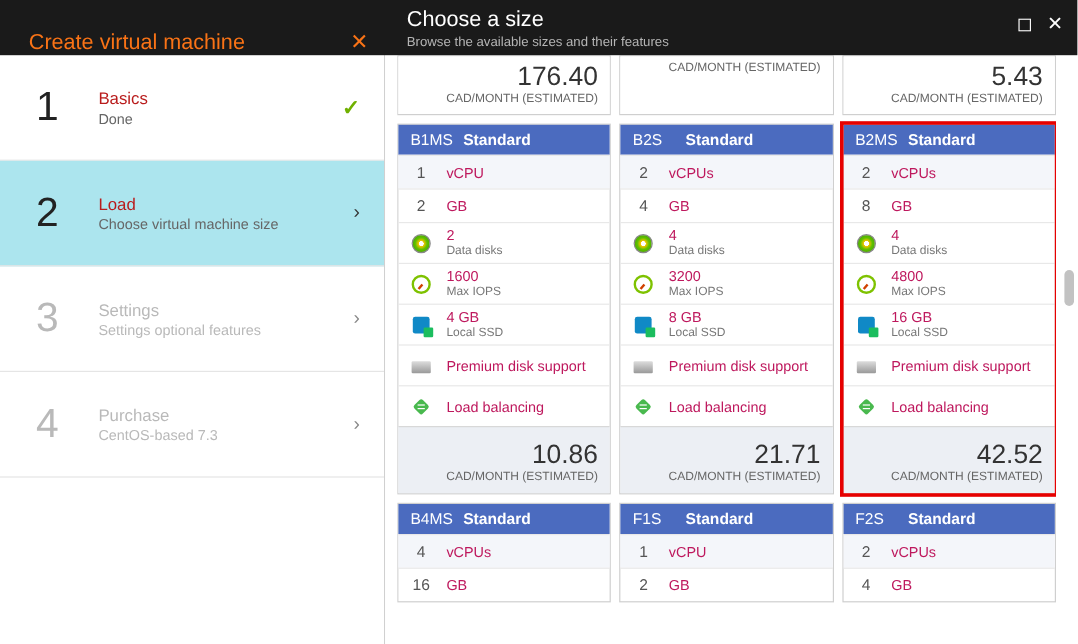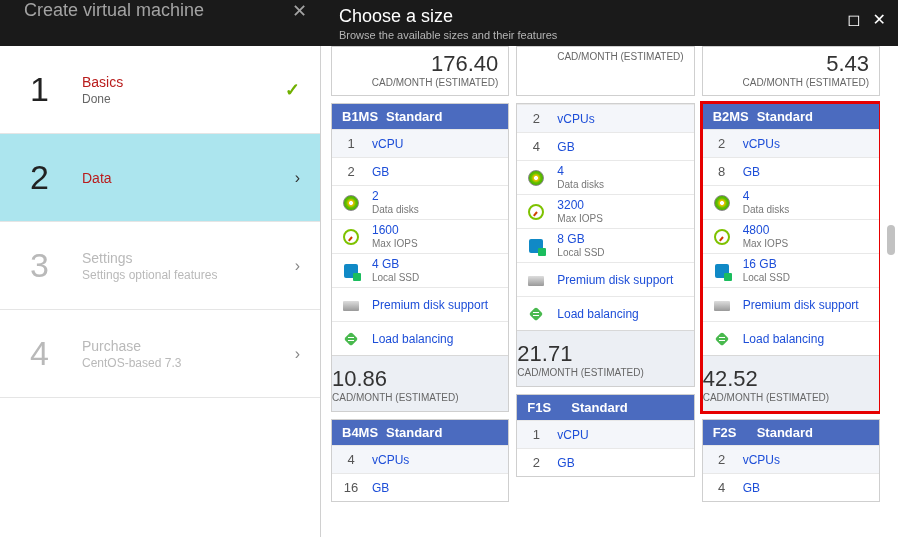--- a/index.html
+++ b/index.html
@@ -1,18 +1,18 @@
 <!DOCTYPE html>
 <html><head>
 <meta charset="utf-8">
 <style>
 *{margin:0;padding:0;box-sizing:border-box;font-family:"Segoe UI",Arial,sans-serif}
 body{width:898px;height:537px;background:#fff;overflow:hidden;display:flex;position:relative}
 .hdr{position:absolute;top:0;left:0;right:0;height:46px;background:#1a1a1a;display:flex;z-index:10}
-.hdr-l{width:321px;display:flex;align-items:flex-start;padding-left:24px;color:#a3a3a3;font-size:18px;font-weight:300}
+.hdr-l{width:321px;display:flex;align-items:flex-end;padding-left:24px;color:#f97316;font-size:18px;font-weight:300}
 .hdr-l .close{margin-left:auto;margin-right:14px;font-size:18px;cursor:pointer}
 .hdr-r{flex:1;padding-left:18px;color:#fff;display:flex;flex-direction:column;justify-content:center;position:relative}
 .hdr-r .title{font-size:18px;font-weight:400}
 .hdr-r .sub{font-size:11px;color:#b5b5b5;margin-top:2px}
 .hdr-r .icons{position:absolute;right:12px;top:10px;display:flex;gap:12px}
 .hdr-r .icons span{font-size:16px;cursor:pointer}
 .sidebar{width:321px;height:537px;padding-top:46px;background:#fff;border-right:1px solid #d0d0d0}
 .step{display:flex;align-items:center;height:88px;padding:0 20px 0 30px;border-bottom:1px solid #e5e5e5;cursor:pointer}
 .step .num{font-size:34px;font-weight:300;color:#555;width:34px}
 .step.active .num{color:#222}
@@ -27,40 +27,40 @@
 .step.active .arr{color:#333}
 .main{flex:1;height:537px;padding-top:46px;background:#fff;position:relative}
 .grid{position:absolute;top:46px;left:10px;right:18px;bottom:0;overflow:hidden;display:flex;gap:7px}
 .grid .col{flex:1;display:flex;flex-direction:column;gap:7px}
 .card{border:1px solid #cfcfcf;background:#fff;font-size:12px;color:#333}
 .card.hl{outline:3px solid #e60000;outline-offset:-1px}
 .price-top{height:48px;background:#fff;padding:4px 10px 0 0;text-align:right}
 .price-top .p{font-size:22px;color:#333}
 .price-top .u{font-size:10px;color:#666}
 .chead{background:#4b6bbf;color:#fff;padding:5px 10px;font-size:13px}
-.chead .code{font-weight:700;display:inline-block;width:44px}
+.chead .code{font-weight:400;display:inline-block;width:44px}
 .chead .tier{font-weight:700}
 .row{display:flex;align-items:center;height:28px;padding:0 10px;gap:12px;border-top:1px solid #e8e8e8}
 .row.alt{background:#f4f6fa}
 .row.tall{height:34px}
 .row .ic{width:18px;height:18px;display:flex;align-items:center;justify-content:center;font-size:16px}
 .row .lead{width:18px;text-align:center;font-size:13px;color:#555}
-.row .lbl{font-size:12px;color:#1d4ed8}
+.row .lbl{font-size:12px;color:#be185d}
 .row .sub{font-size:10px;color:#777}
 .row .stack{display:flex;flex-direction:column;line-height:1.1}
 .ic-disk{width:16px;height:16px;border-radius:50%;background:radial-gradient(circle,#fff 20%,#f7c500 22%,#5fbf00 50%,#3a9e00 100%);border:1px solid #888;position:relative}
 .ic-iops{width:16px;height:16px;border-radius:50%;background:#fff;border:2px solid #7ec200;position:relative}
 .ic-iops::after{content:"";position:absolute;left:6px;top:6px;width:2px;height:5px;background:#d04000;transform:rotate(40deg);transform-origin:top}
 .ic-ssd{width:14px;height:14px;background:#1089c6;border-radius:2px;position:relative}
 .ic-ssd::after{content:"";position:absolute;right:-3px;bottom:-3px;width:8px;height:8px;background:#1bbd5e;border-radius:1px}
 .ic-prem{width:16px;height:10px;background:linear-gradient(#ddd,#999);border-radius:1px;margin-top:3px}
 .ic-lb{width:16px;height:16px;position:relative}
 .ic-lb::before{content:"";position:absolute;left:3px;top:3px;width:10px;height:10px;background:#49b94e;transform:rotate(45deg);border-radius:2px}
 .ic-lb::after{content:"";position:absolute;left:5px;top:6px;width:6px;height:1.6px;background:#fff;box-shadow:0 3px 0 #fff}
-.price-bot{height:56px;background:#eceff4;padding:10px 10px 0 0;border-top:1px solid #d8d8d8}
+.price-bot{height:56px;background:#eceff4;padding:10px 10px 0 0;text-align:right;border-top:1px solid #d8d8d8}
 .price-bot .p{font-size:22px;color:#333}
 .price-bot .u{font-size:10px;color:#666}
 .scroll-th{position:absolute;right:3px;top:225px;width:8px;height:30px;background:#c2c2c2;border-radius:4px}
 </style>
 </head>
 <body>
 
 <div class="hdr">
   <div class="hdr-l">
     <span>Create virtual machine</span>
@@ -81,21 +81,22 @@
       <div class="num">1</div>
       <div class="txt">
         <div class="t1">Basics</div>
         <div class="t2">Done</div>
       </div>
       <span class="chk">✓</span>
     </div>
     <div class="step active">
       <div class="num">2</div>
       <div class="txt">
-        <div class="t1">Data</div>
+        <div class="t1">Load</div>
+        <div class="t2">Choose virtual machine size</div>
       </div>
       <span class="arr">›</span>
     </div>
     <div class="step dis">
       <div class="num">3</div>
       <div class="txt">
         <div class="t1">Settings</div>
         <div class="t2">Settings optional features</div>
       </div>
       <span class="arr">›</span>
@@ -185,20 +186,21 @@
           </div>
         </div>
       </div>
       <div class="col">
         <div class="card">
           <div class="price-top">
             <div class="u">CAD/MONTH (ESTIMATED)</div>
           </div>
         </div>
         <div class="card">
+          <div class="chead"><span class="code">B2S</span><span class="tier">Standard</span></div>
           <div class="row alt">
             <span class="lead">2</span>
             <span class="lbl">vCPUs</span>
           </div>
           <div class="row ">
             <span class="lead">4</span>
             <span class="lbl">GB</span>
           </div>
           <div class="row tall">
             <span class="ic">

